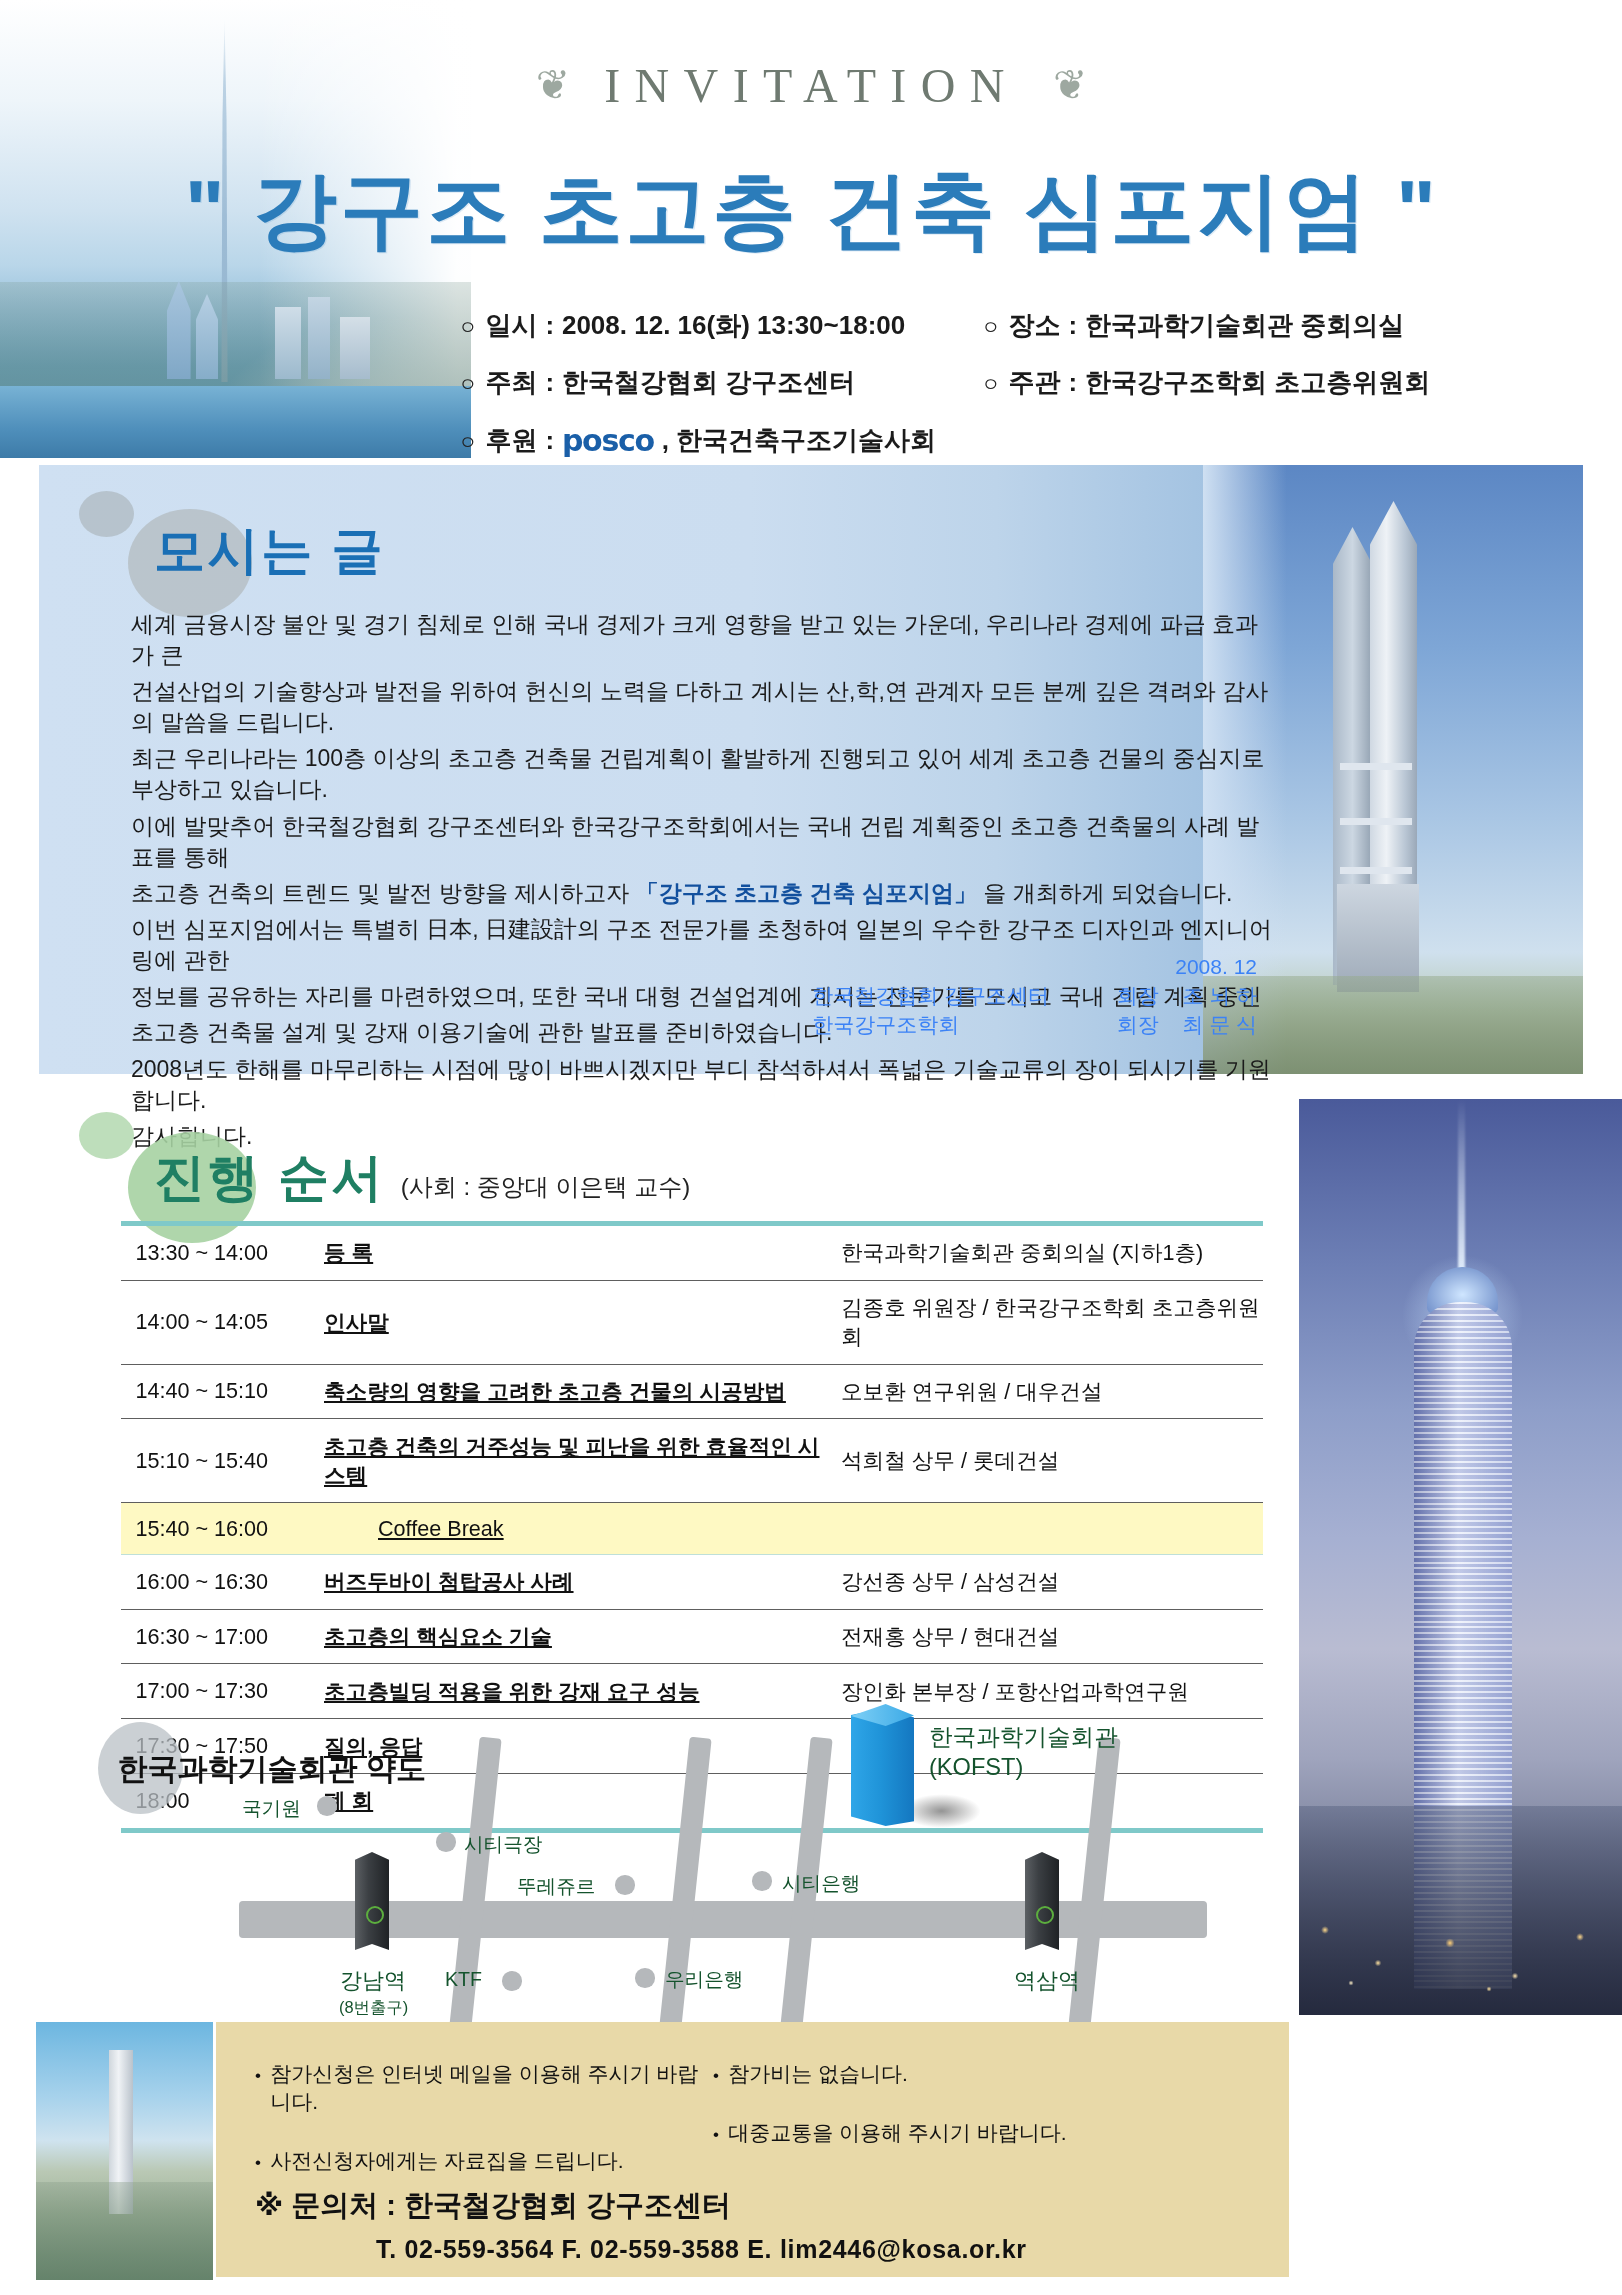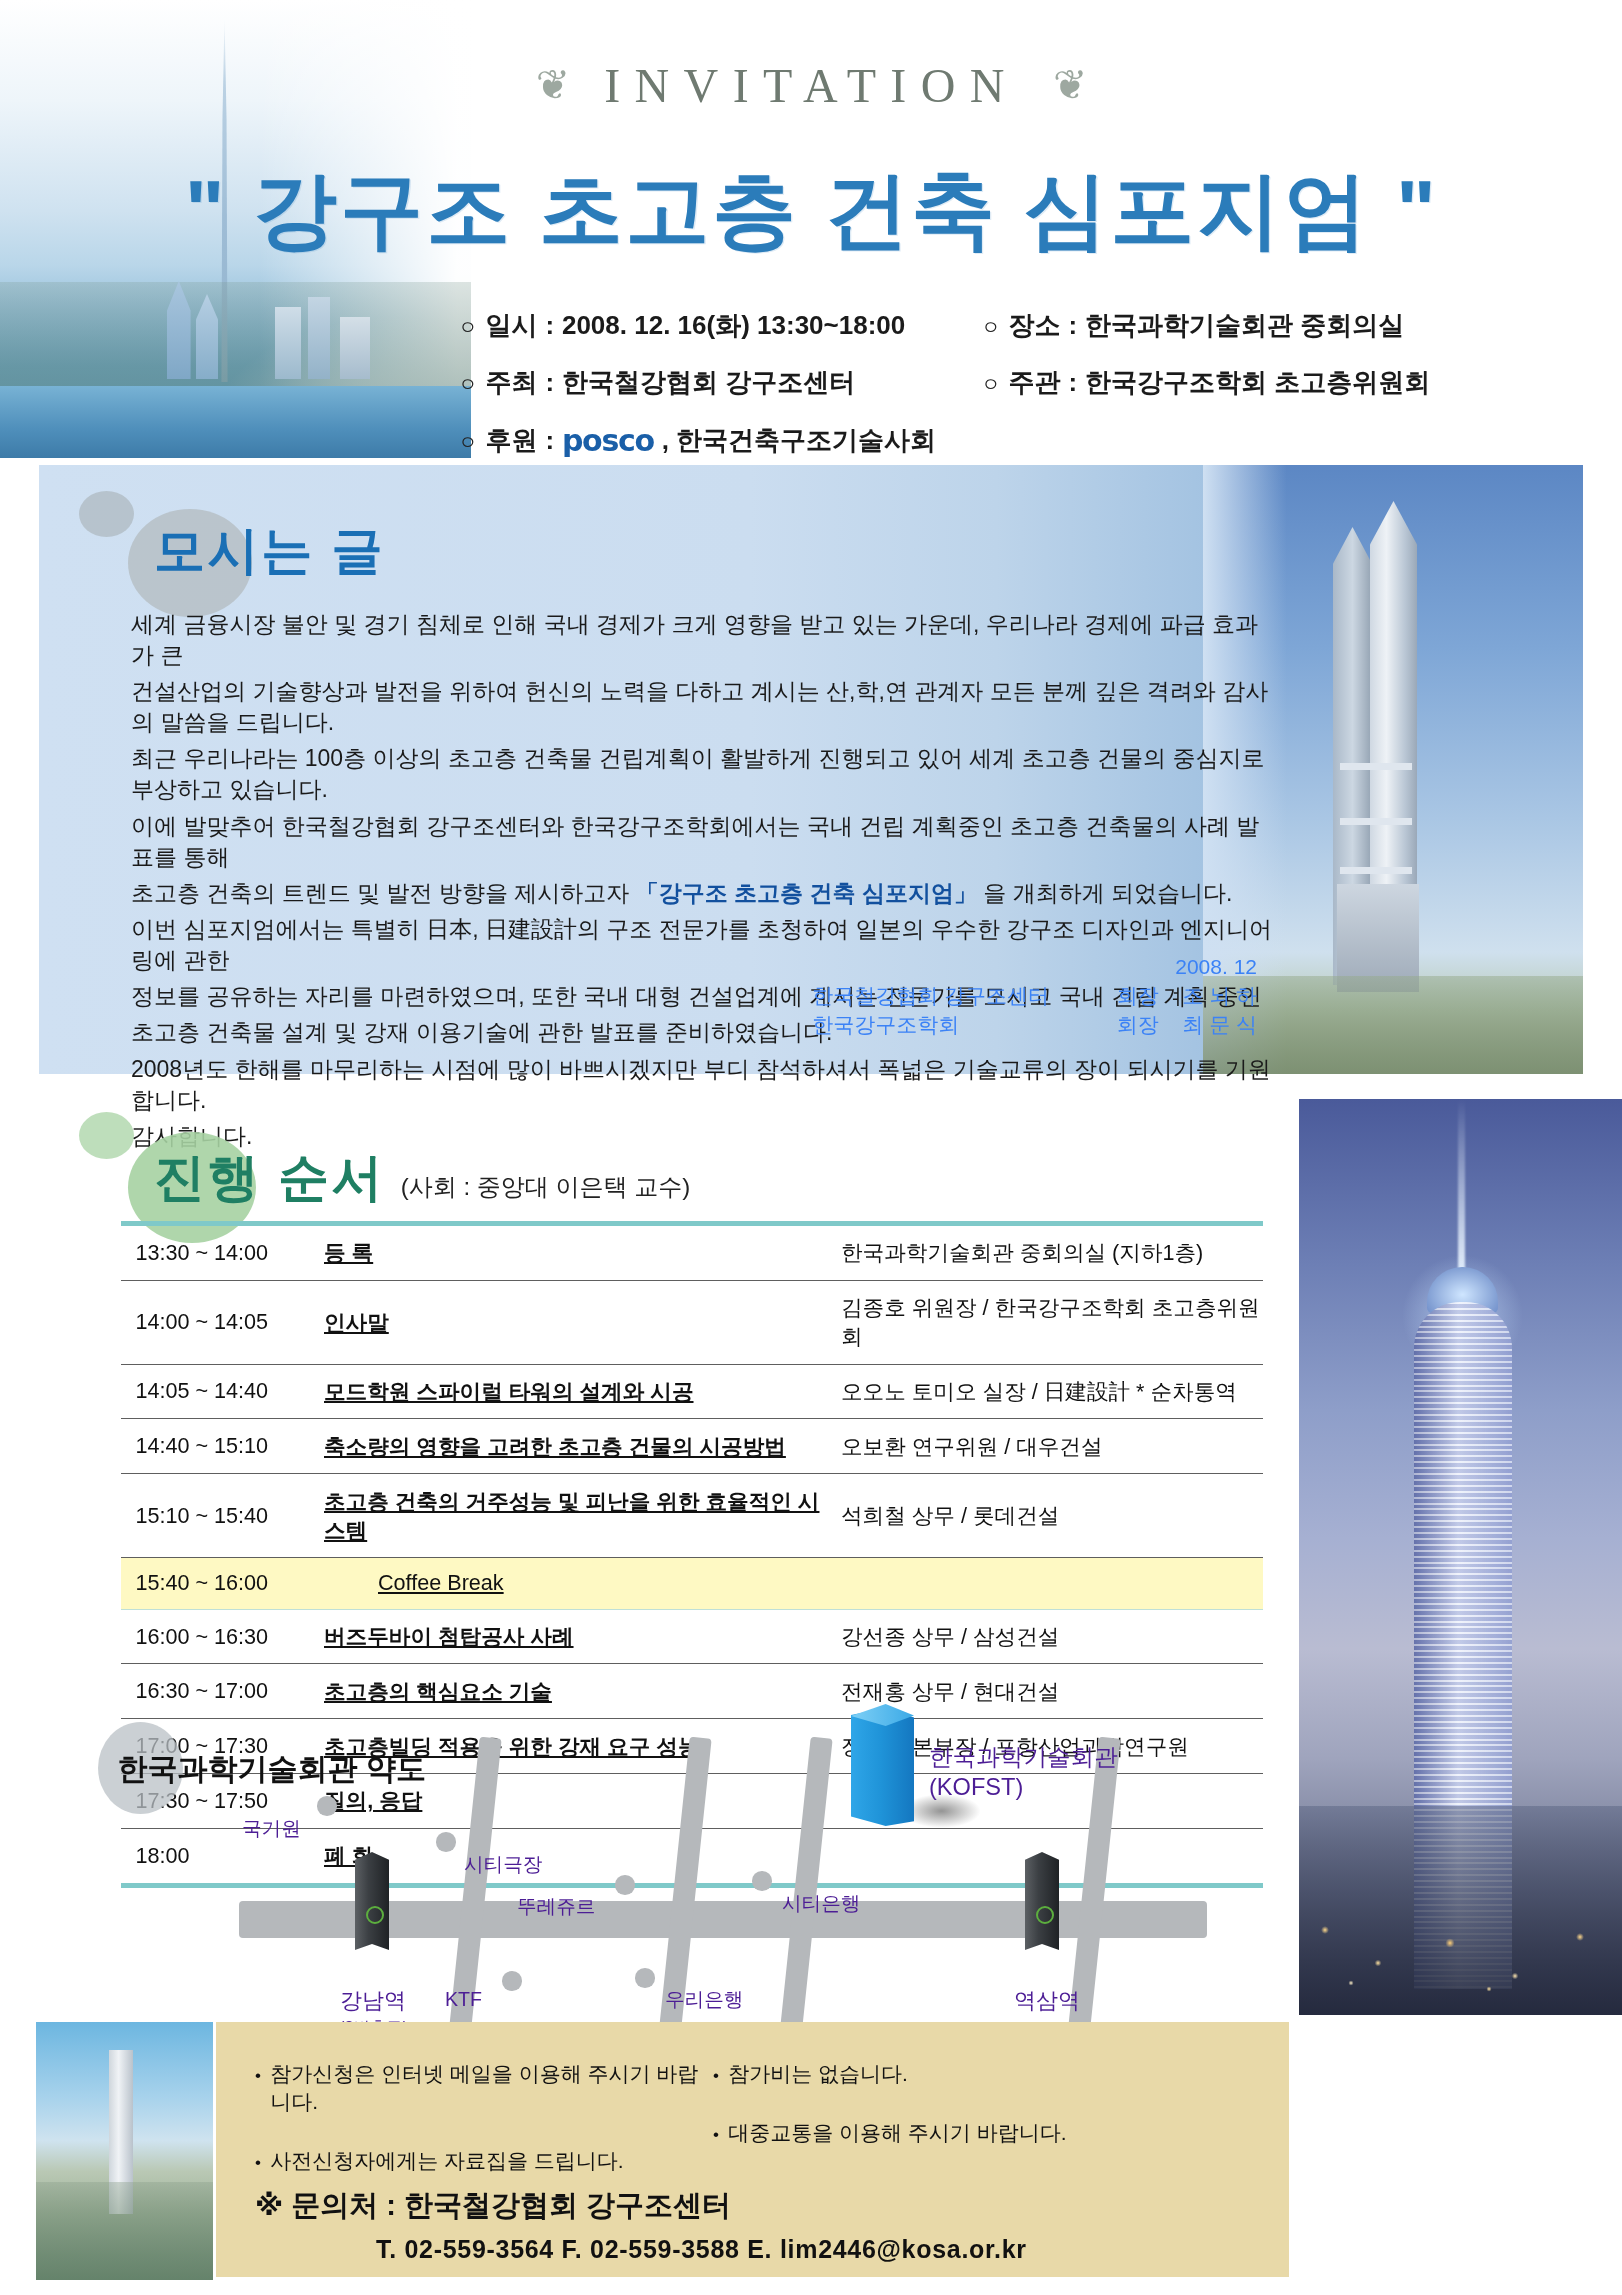--- a/index.html
+++ b/index.html
@@ -186,21 +186,21 @@
     background:linear-gradient(to right,#7fd0f6,#3aa9e6);
     clip-path: polygon(0 55%, 55% 0, 100% 52%, 55% 100%);
   }
   .kofst-shadow {
     position:absolute; left:902px; top:1794px; width:79px; height:34px;
     background:radial-gradient(ellipse at center, rgba(60,60,60,.55), rgba(60,60,60,0) 70%);
   }
   .dot {
     position:absolute; width:19.6px; height:19.6px; border-radius:50%; background:#b5b8bb;
   }
-  .mlabel { position:absolute; font-size:19.6px; color:#4c1d95; white-space:nowrap;margin-top:20px; }
+  .mlabel { position:absolute; font-size:19.6px; color:#14532d; white-space:nowrap; }
   .mlabel.big { font-size:22px; font-weight:400; }
   .mlabel.sm { font-size:16.4px; }
 
   
   .bottom-img {
     position:absolute; left:36px; top:2022px; width:177px; height:258px;
     background:
       linear-gradient(to bottom,#6cb6e0 0%, #a9d3ec 30%, #cfe3ef 46%, #b9c8b4 58%, #9fb39a 74%, #7e9a86 100%);
     overflow:hidden;
   }
@@ -408,25 +408,20 @@
           <td class="c-time">13:30 ~ 14:00</td>
           <td class="c-topic">등 록</td>
           <td class="c-speaker">한국과학기술회관 중회의실 (지하1층)</td>
         </tr>
         <tr>
           <td class="c-time">14:00 ~ 14:05</td>
           <td class="c-topic">인사말</td>
           <td class="c-speaker">김종호 위원장 / 한국강구조학회 초고층위원회</td>
         </tr>
         <tr>
-          <td class="c-time">14:05 ~ 14:40</td>
-          <td class="c-topic">모드학원 스파이럴 타워의 설계와 시공</td>
-          <td class="c-speaker">오오노 토미오 실장 / 日建設計  * 순차통역</td>
-        </tr>
-        <tr>
           <td class="c-time">14:40 ~ 15:10</td>
           <td class="c-topic">축소량의 영향을 고려한 초고층 건물의 시공방법</td>
           <td class="c-speaker">오보환 연구위원 / 대우건설</td>
         </tr>
         <tr>
           <td class="c-time">15:10 ~ 15:40</td>
           <td class="c-topic">초고층 건축의 거주성능 및 피난을 위한 효율적인 시스템</td>
           <td class="c-speaker">석희철 상무 / 롯데건설</td>
         </tr>
         <tr class="break-row">

